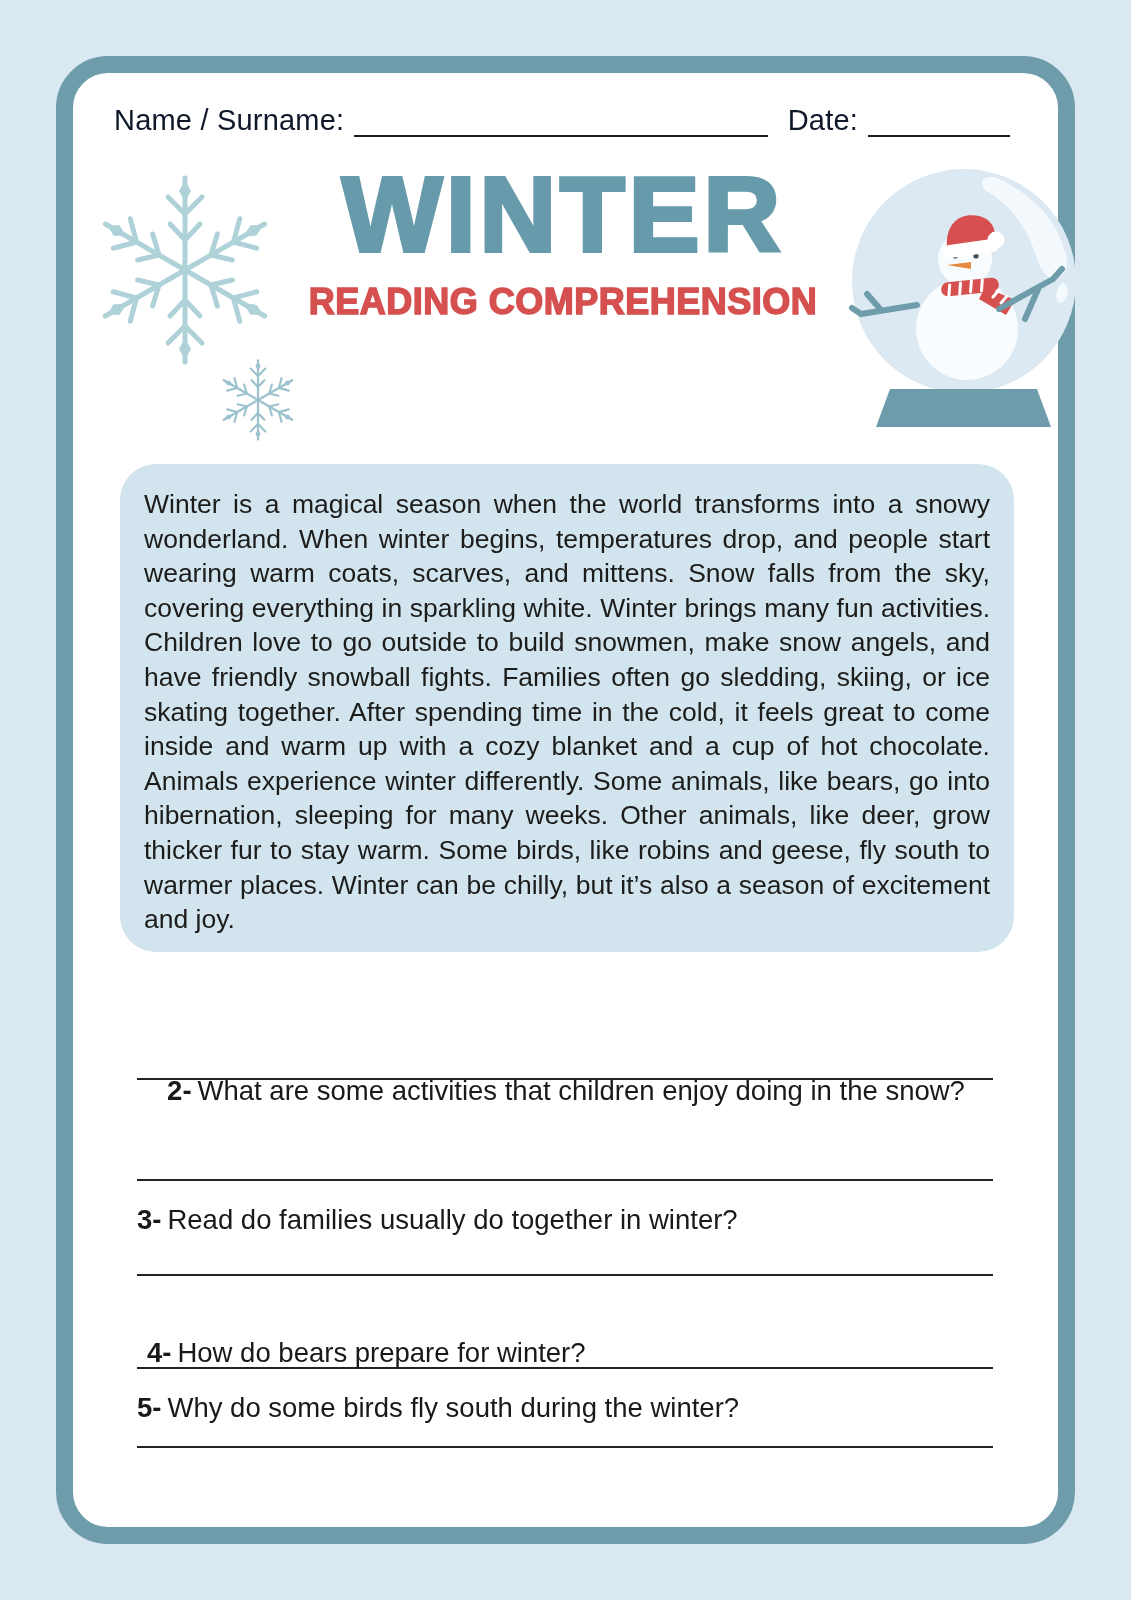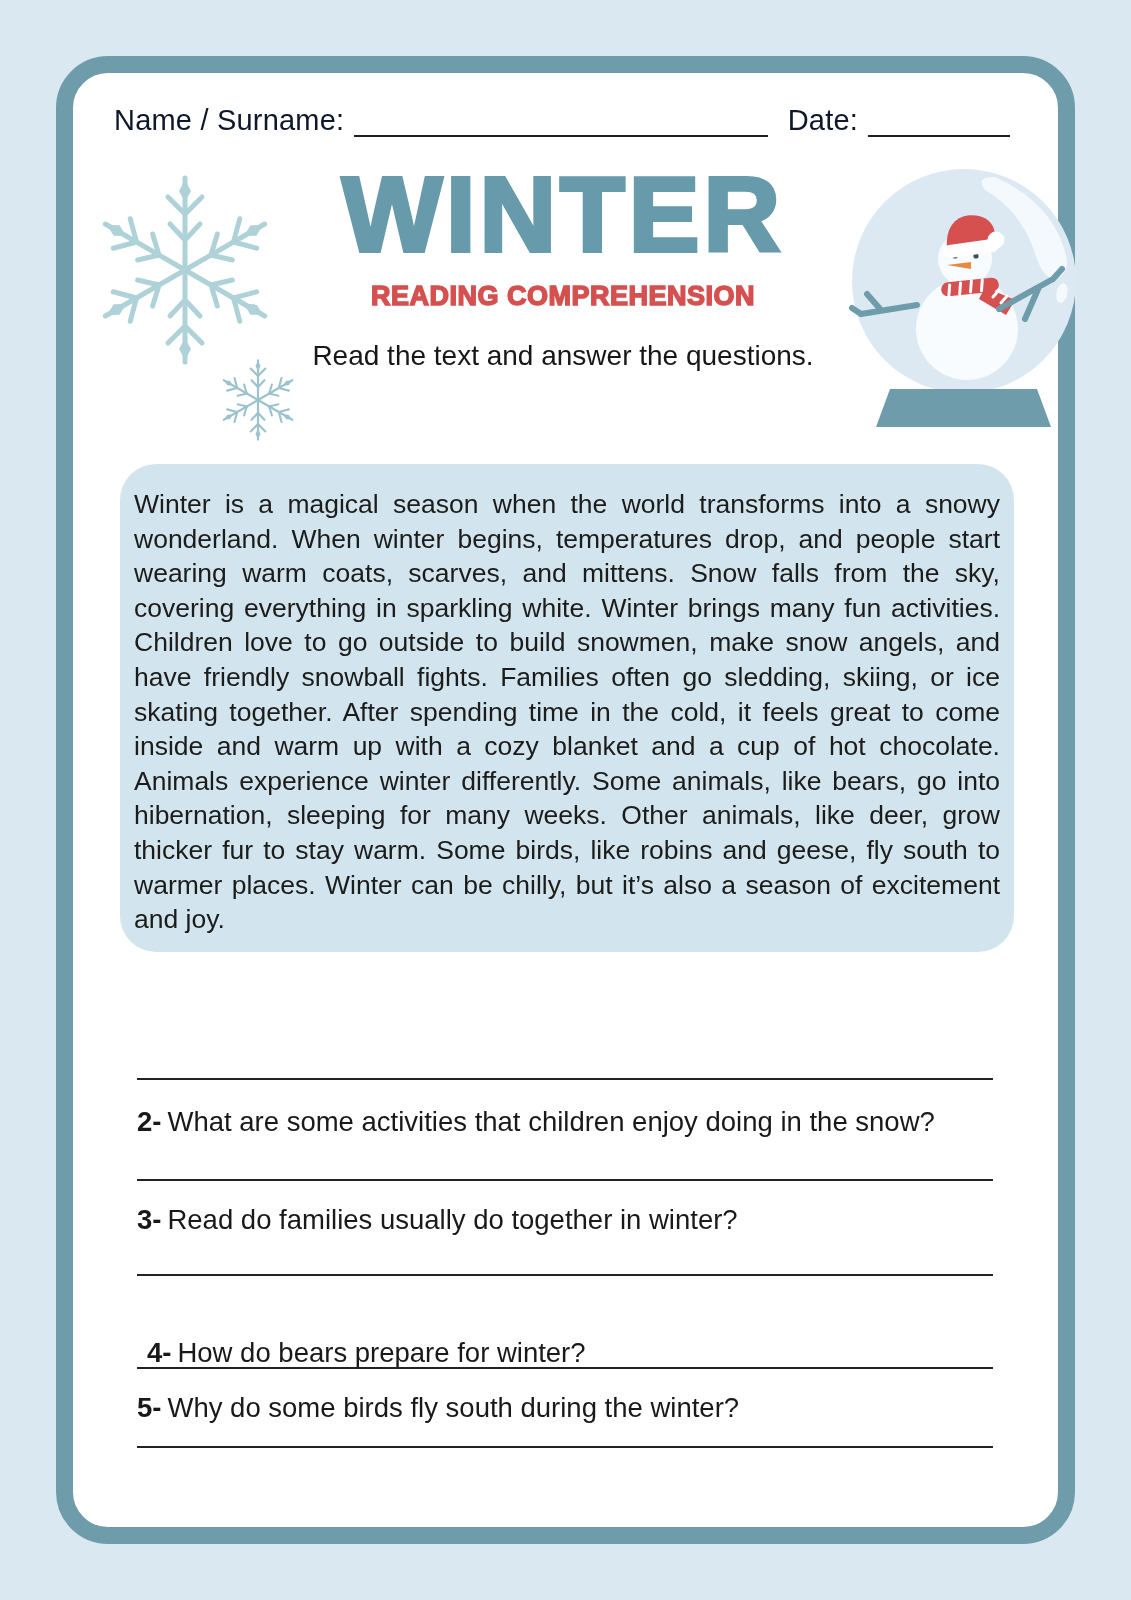--- a/index.html
+++ b/index.html
@@ -53,21 +53,21 @@
     text-align: center; z-index: 1;
   }
   .title {
     font-size: 106px; line-height: 1.08;
     font-weight: bold; letter-spacing: 4px;
     color: #679aab;
     -webkit-text-stroke: 4px #679aab;
   }
   .subtitle {
     margin-top: 10px;
-    font-size: 27px; font-weight: bold; letter-spacing: 0.5px;
+    font-size: 36px; font-weight: bold; letter-spacing: 0.5px;
     color: #d5504f;
     -webkit-text-stroke: 1.5px #d5504f;
   }
   .instruction {
     margin-top: 28px;
     font-size: 28px; color: #171717;
   }
   .snow-globe {
     position: absolute; left: 774px; top: 96px;
     width: 232px; height: 262px;
@@ -75,40 +75,40 @@
   }
 
   
   .passage {
     position: absolute;
     left: 47px; top: 391px;
     width: 894px; height: 488px;
     box-sizing: border-box;
     background: #d2e4ee;
     border-radius: 36px;
-    padding: 23px 14px;
+    padding: 23px 24px;
     font-size: 26.5px; line-height: 34.6px;
     text-align: justify;
     color: #1c1c1a;
     overflow: hidden;
   }
 
   
   .question {
     position: absolute; left: 64px; width: 858px;
     font-size: 27.5px; color: #191919;
     white-space: nowrap;
   }
   .qnum { font-weight: bold; margin-right: 6px; }
   .answer-line {
     position: absolute; left: 64px; width: 856px;
     border-top: 2.5px solid #232323; height: 0;
   }
   .q1 { top: 935px; }  .al1 { top: 1005px; }
-  .q2 { top: 1033px; } .al2 { top: 1106px; }
+  .q2 { top: 1002px; text-align: center; } .al2 { top: 1106px; }
   .q3 { top: 1131px; } .al3 { top: 1201px; }
   .q4 { top: 1264px; margin-left: 10px; } .al4 { top: 1294px; }
   .q5 { top: 1319px; } .al5 { top: 1373px; }
 </style>
 </head>
 <body>
 
 <div class="canvas">
 
   <svg width="0" height="0" style="position:absolute" aria-hidden="true">
@@ -178,21 +178,20 @@
     <svg class="flake-large" viewBox="-100 -100 200 200">
       <use href="#flake"></use>
     </svg>
     <svg class="flake-small" viewBox="-100 -100 200 200">
       <use href="#flake"></use>
     </svg>
 
     <div class="hero">
       <div class="title">WINTER</div>
       <div class="subtitle">READING COMPREHENSION</div>
-      <div class="instruction">Read the text and answer the questions.</div>
     </div>
 
     <svg class="snow-globe" viewBox="0 0 232 262">
 
       <circle cx="117" cy="112" r="112" fill="#dce9f2"></circle>
 
       <path d="M148,8 Q206,34 219,86 Q223,105 210,109 Q197,112 189,87 Q175,42 138,21 Q128,7 148,8 Z" fill="#f3f9fc"></path>
       <ellipse cx="215" cy="124" rx="5.5" ry="10" transform="rotate(12 215 124)" fill="#f3f9fc"></ellipse>
 
       <circle cx="120" cy="160" r="51" fill="#f8fcfe"></circle>

